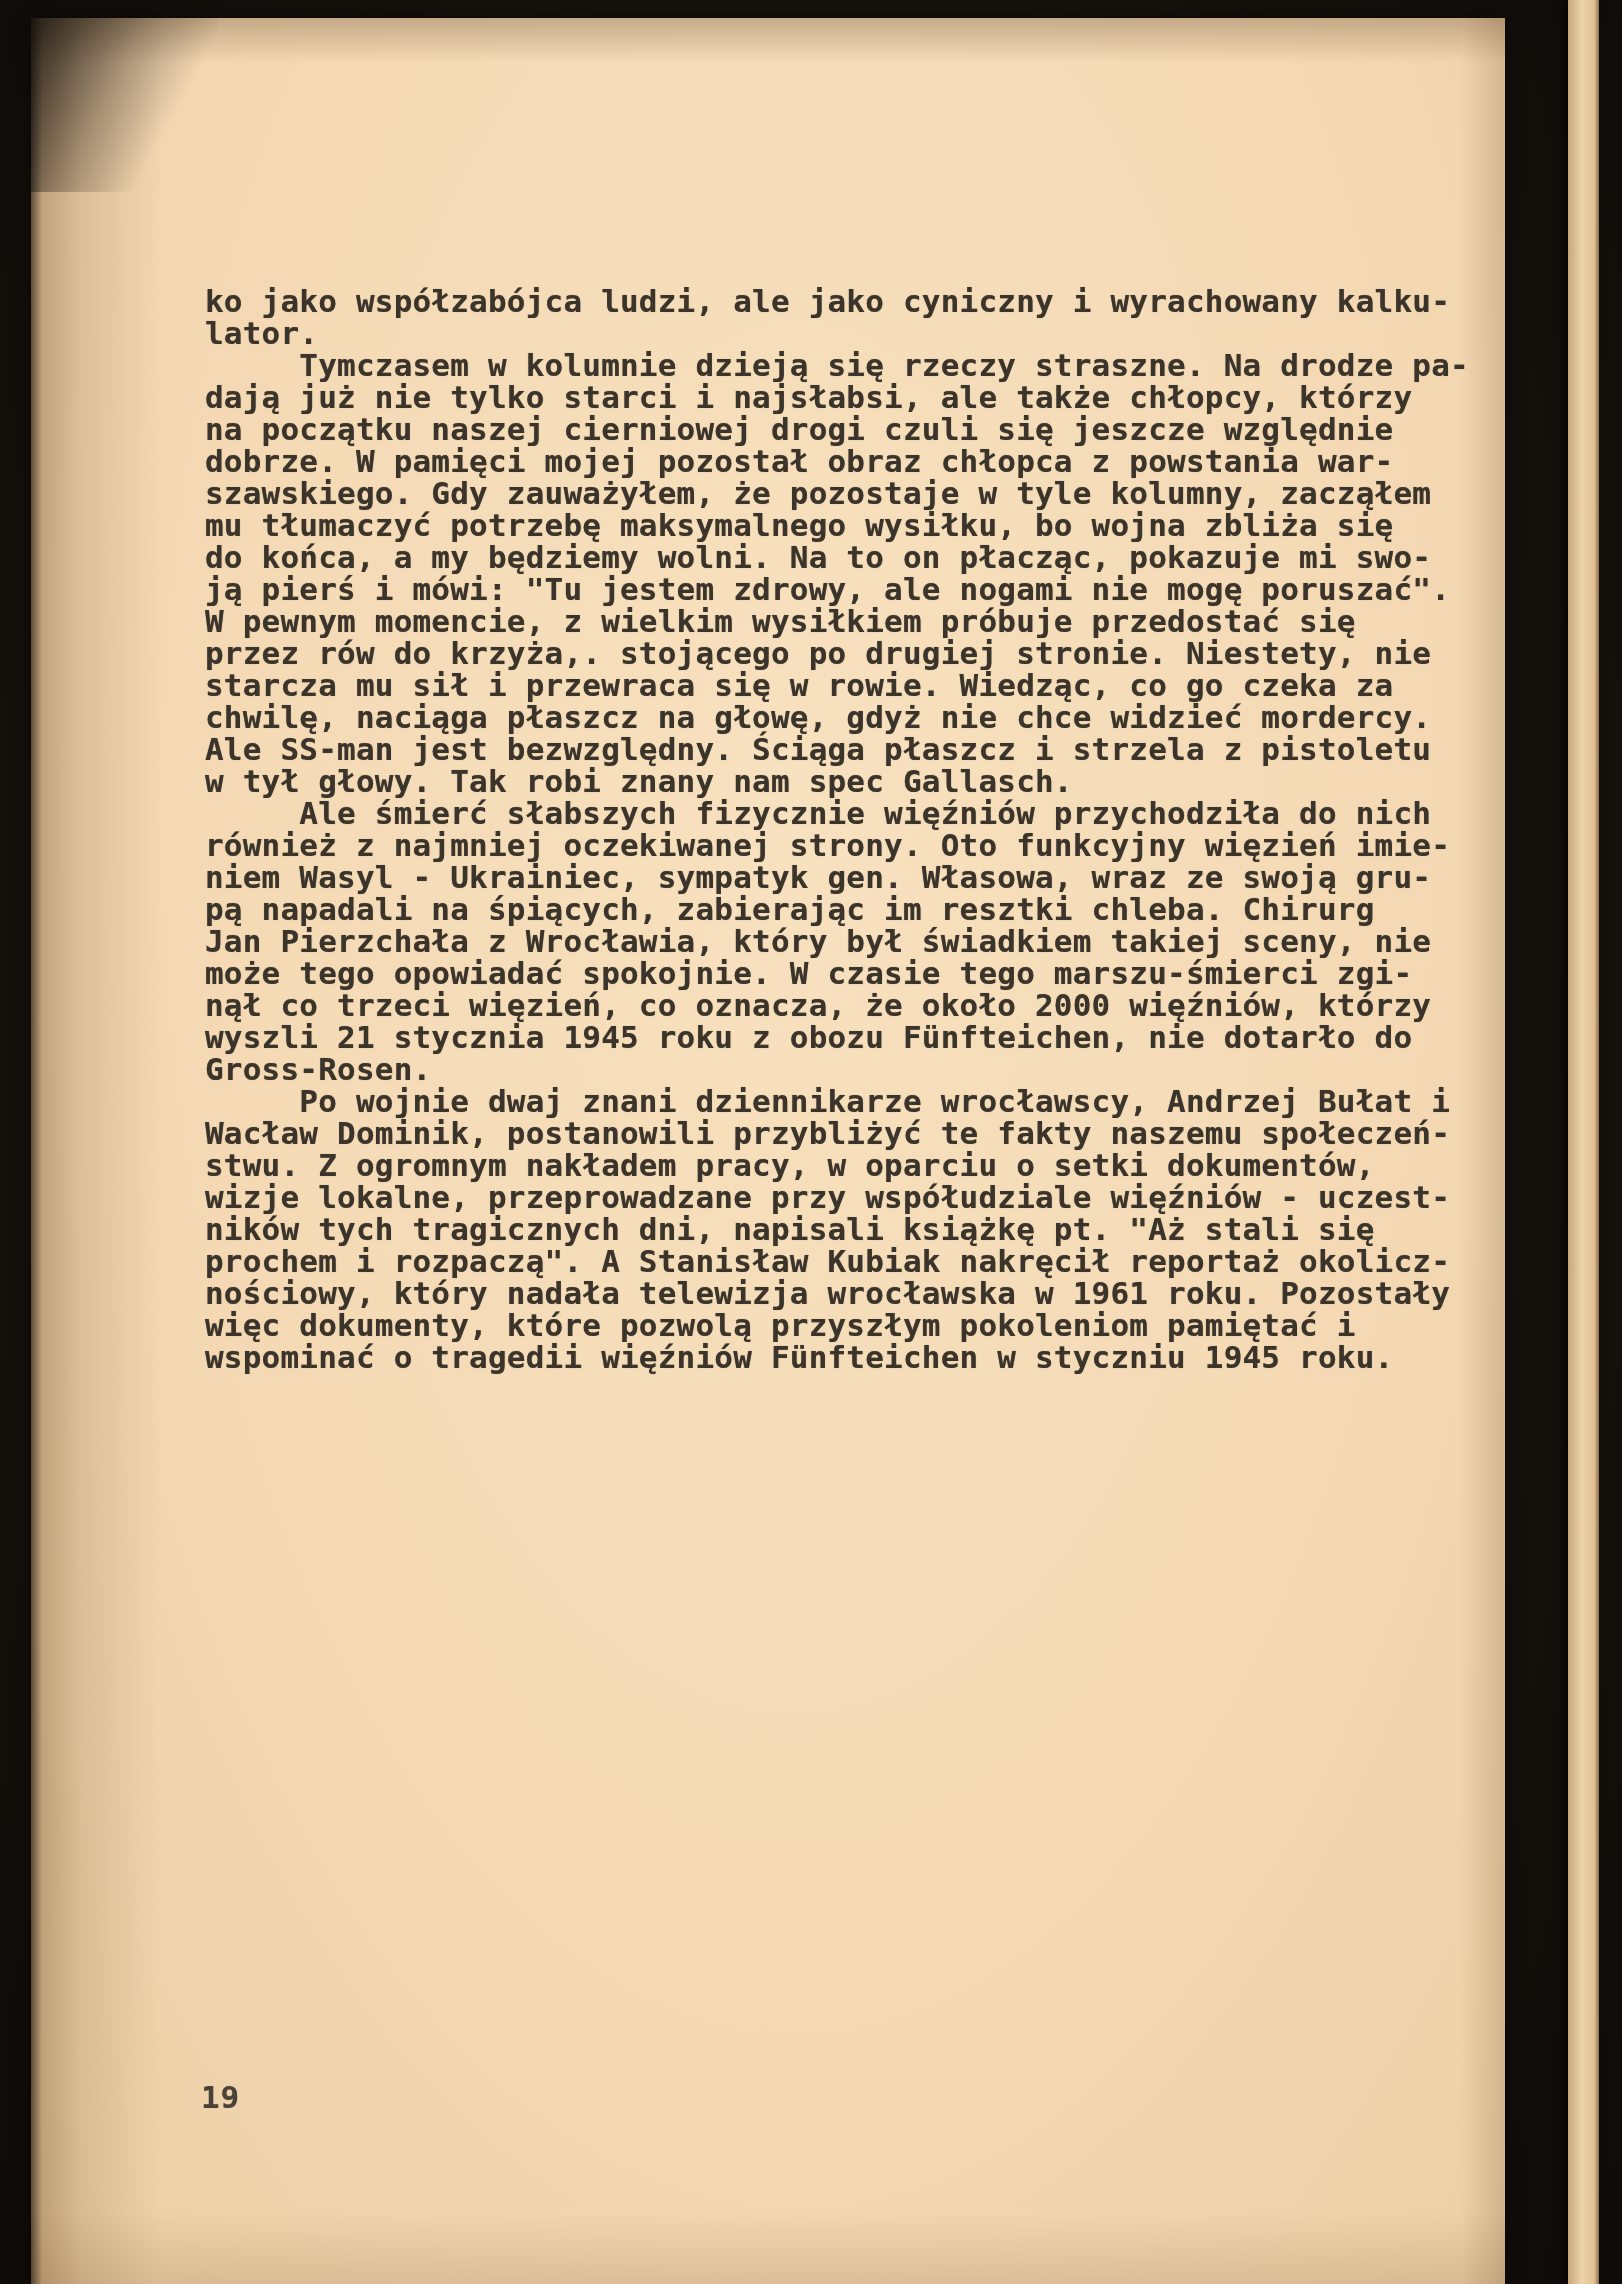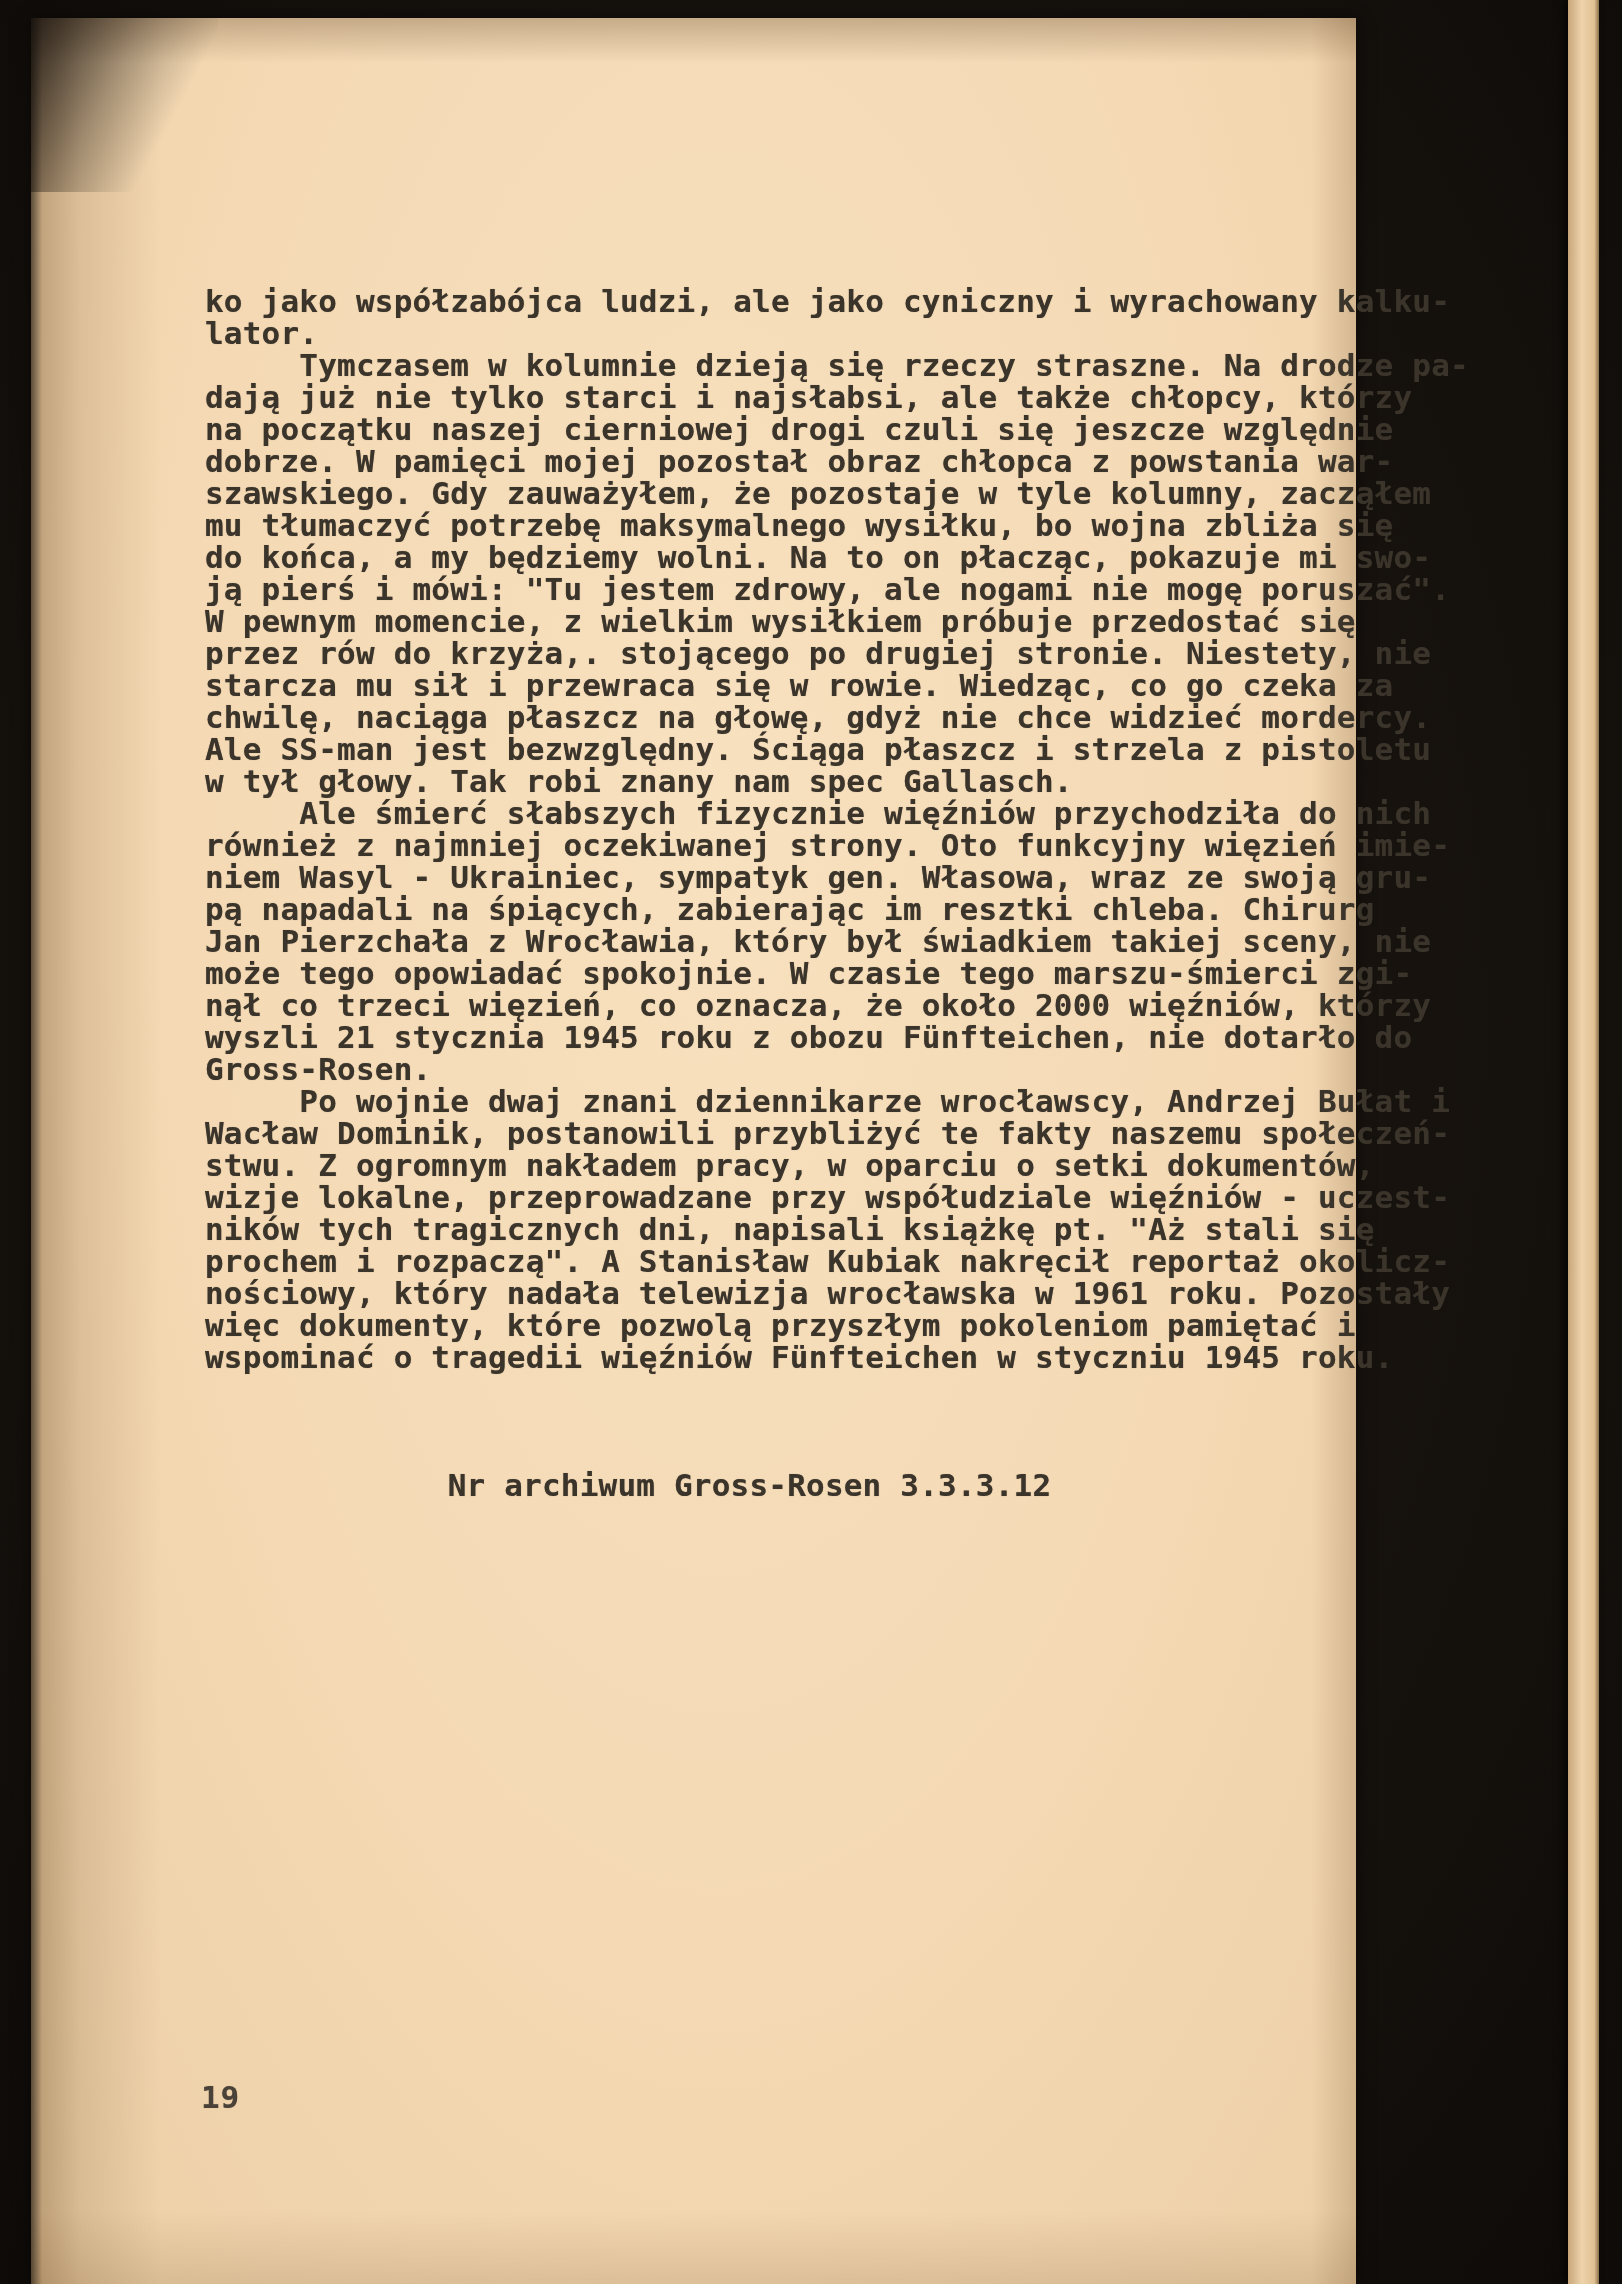--- a/index.html
+++ b/index.html
@@ -28,21 +28,21 @@
     width: 31px;
     height: 2284px;
     background: linear-gradient(90deg, #c7a679 0%, #eed3ab 45%, #e0c093 85%, #8a6f4a 100%);
     box-shadow: -4.9px 0 8px rgba(0,0,0,0.6);
   }
   
   .paper {
     position: absolute;
     left: 31px;
     top: 18px;
-    width: 1325px;
+    width: 1474px;
     height: 2266px;
     background:
       linear-gradient(118deg, rgba(24,19,15,0.88) 0%, rgba(24,19,15,0.30) 42%, rgba(24,19,15,0) 70%) no-repeat 0 0 / 187px 174px,
       linear-gradient(90deg, rgba(110,76,38,0.42) 0px, rgba(110,76,38,0.16) 49px, rgba(110,76,38,0) 130px),
       linear-gradient(270deg, rgba(110,76,38,0.22) 0px, rgba(110,76,38,0) 45px),
       linear-gradient(0deg, rgba(110,76,38,0.16) 0px, rgba(110,76,38,0) 73px),
       linear-gradient(180deg, rgba(90,60,30,0.30) 0px, rgba(90,60,30,0) 45px),
       radial-gradient(ellipse at 52% 35%, #f8e1bf 0%, #f4d9b4 55%, #ecCFa6 100%);
     box-shadow: 0 0 14.6px rgba(0,0,0,0.55);
   }
@@ -96,20 +96,19 @@
 
 <div class="scene">
 
   <div class="second-page-edge"></div>
 
   <div class="paper">
     <div class="left-torn-edge"></div>
 
     <div class="text-block">
       <div><div class="text-line">ko jako współzabójca ludzi, ale jako cyniczny i wyrachowany kalku-</div><div class="text-line">lator.</div><div class="text-line">     Tymczasem w kolumnie dzieją się rzeczy straszne. Na drodze pa-</div><div class="text-line">dają już nie tylko starci i najsłabsi, ale także chłopcy, którzy</div><div class="text-line">na początku naszej cierniowej drogi czuli się jeszcze względnie</div><div class="text-line">dobrze. W pamięci mojej pozostał obraz chłopca z powstania war-</div><div class="text-line">szawskiego. Gdy zauważyłem, że pozostaje w tyle kolumny, zacząłem</div><div class="text-line">mu tłumaczyć potrzebę maksymalnego wysiłku, bo wojna zbliża się</div><div class="text-line">do końca, a my będziemy wolni. Na to on płacząc, pokazuje mi swo-</div><div class="text-line">ją pierś i mówi: "Tu jestem zdrowy, ale nogami nie mogę poruszać".</div><div class="text-line">W pewnym momencie, z wielkim wysiłkiem próbuje przedostać się</div><div class="text-line">przez rów do krzyża,. stojącego po drugiej stronie. Niestety, nie</div><div class="text-line">starcza mu sił i przewraca się w rowie. Wiedząc, co go czeka za</div><div class="text-line">chwilę, naciąga płaszcz na głowę, gdyż nie chce widzieć mordercy.</div><div class="text-line">Ale SS-man jest bezwzględny. Ściąga płaszcz i strzela z pistoletu</div><div class="text-line">w tył głowy. Tak robi znany nam spec Gallasch.</div><div class="text-line">     Ale śmierć słabszych fizycznie więźniów przychodziła do nich</div><div class="text-line">również z najmniej oczekiwanej strony. Oto funkcyjny więzień imie-</div><div class="text-line">niem Wasyl - Ukrainiec, sympatyk gen. Własowa, wraz ze swoją gru-</div><div class="text-line">pą napadali na śpiących, zabierając im resztki chleba. Chirurg</div><div class="text-line">Jan Pierzchała z Wrocławia, który był świadkiem takiej sceny, nie</div><div class="text-line">może tego opowiadać spokojnie. W czasie tego marszu-śmierci zgi-</div><div class="text-line">nął co trzeci więzień, co oznacza, że około 2000 więźniów, którzy</div><div class="text-line">wyszli 21 stycznia 1945 roku z obozu Fünfteichen, nie dotarło do</div><div class="text-line">Gross-Rosen.</div><div class="text-line">     Po wojnie dwaj znani dziennikarze wrocławscy, Andrzej Bułat i</div><div class="text-line">Wacław Dominik, postanowili przybliżyć te fakty naszemu społeczeń-</div><div class="text-line">stwu. Z ogromnym nakładem pracy, w oparciu o setki dokumentów,</div><div class="text-line">wizje lokalne, przeprowadzane przy współudziale więźniów - uczest-</div><div class="text-line">ników tych tragicznych dni, napisali książkę pt. "Aż stali się</div><div class="text-line">prochem i rozpaczą". A Stanisław Kubiak nakręcił reportaż okolicz-</div><div class="text-line">nościowy, który nadała telewizja wrocławska w 1961 roku. Pozostały</div><div class="text-line">więc dokumenty, które pozwolą przyszłym pokoleniom pamiętać i</div><div class="text-line">wspominać o tragedii więźniów Fünfteichen w styczniu 1945 roku.</div></div>
-      <div class="archive-line">Nr archiwum Gross-Rosen 3.3.3.12</div>
     </div>
 
     <div class="page-number">19</div>
   </div>
 
 </div>
 
 
 </body></html>

